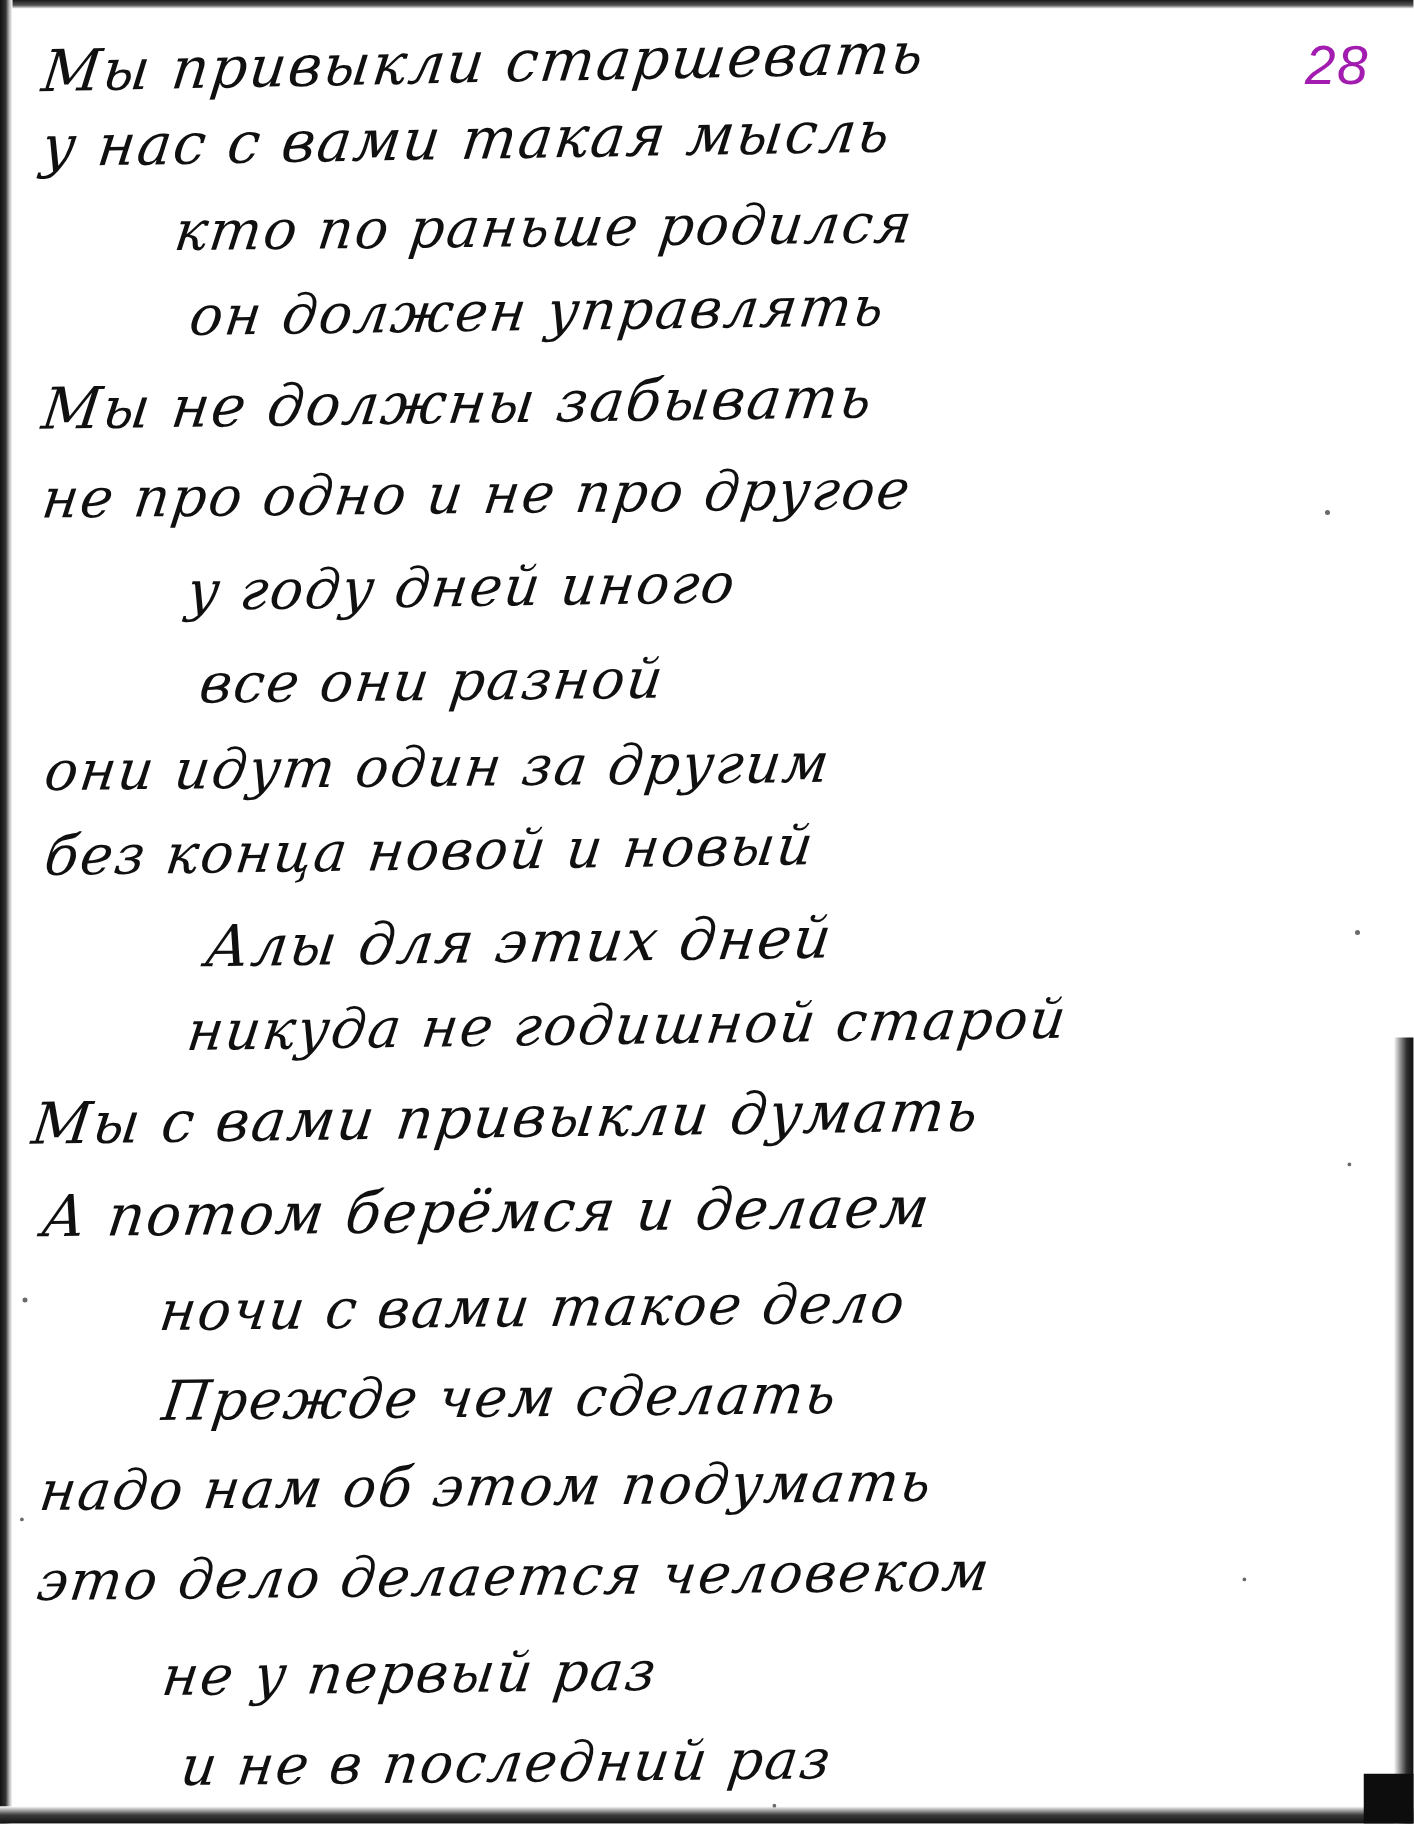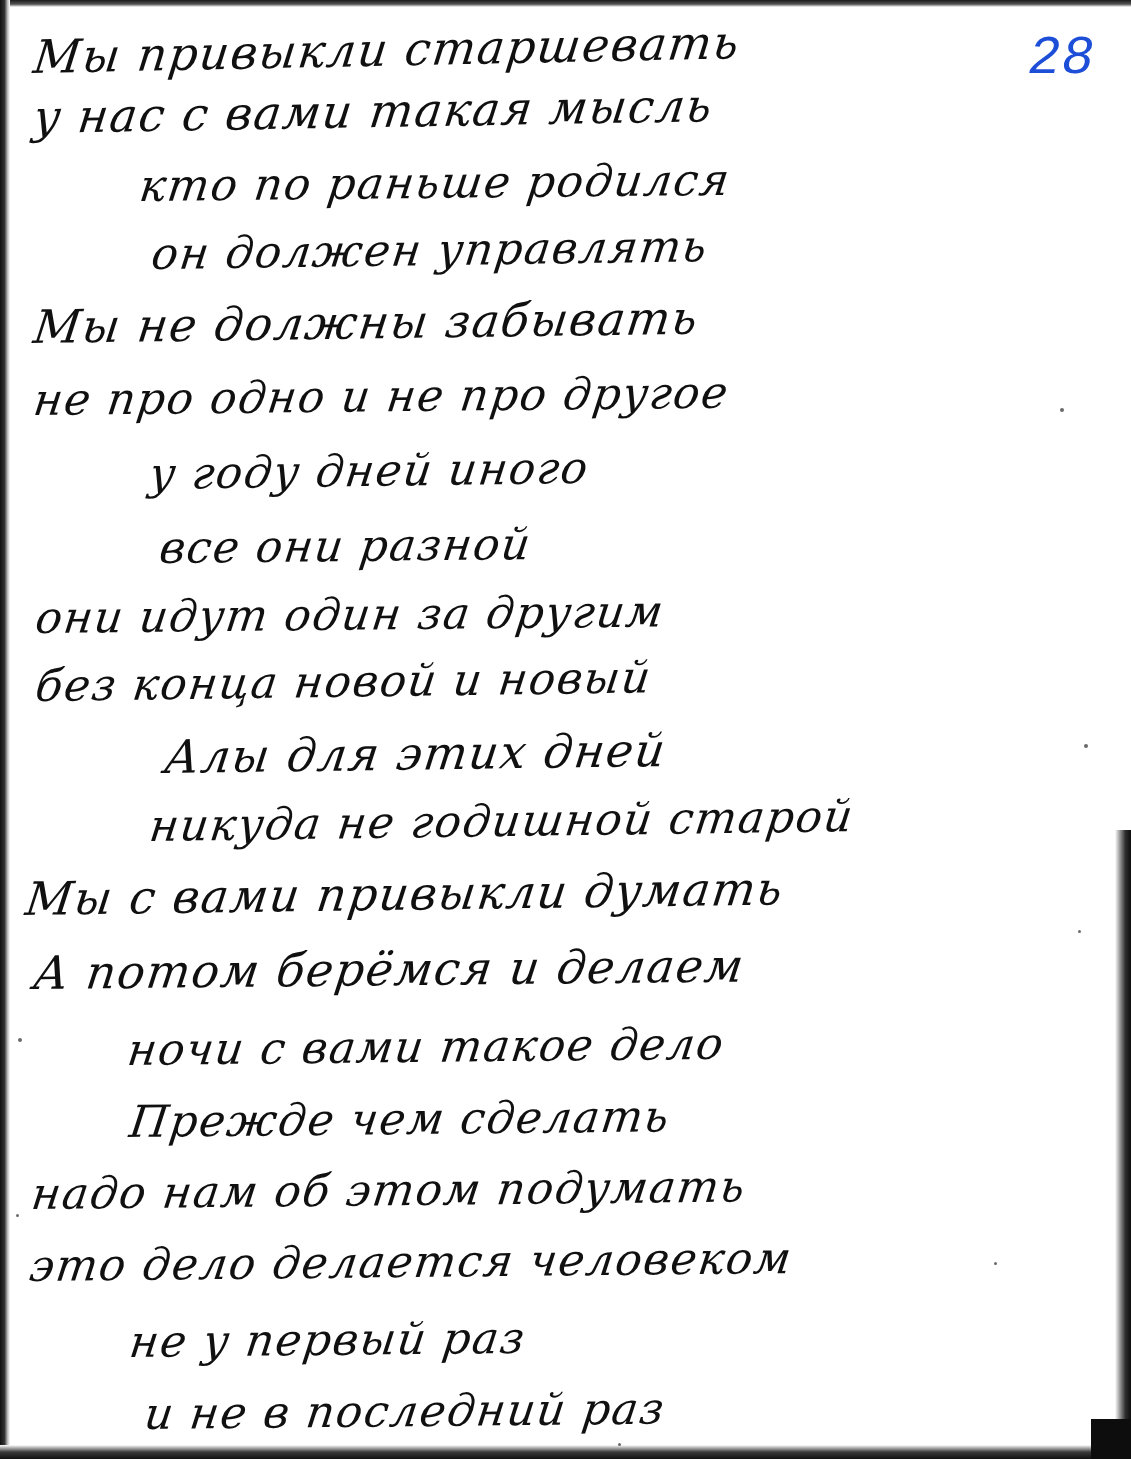--- a/index.html
+++ b/index.html
@@ -70,24 +70,24 @@
     font-family: "DejaVu Serif", serif;
     font-style: italic;
     font-weight: 400;
     letter-spacing: 1.5px;
     transform-origin: left center;
   }
   .page-number {
     position: absolute;
     right: 36px;
     top: 28px;
-    font-family: Liberation Mono, monospace;
+    font-family: Liberation Sans, sans-serif;
     font-style: italic;
-    font-size: 54px;
-    color: #1d4ed8;
+    font-size: 44px;
+    color: #a21caf;
     letter-spacing: 1px;
   }
 </style>
 </head>
 <body>
 
 <div id="page">
 
   <div class="scan-edge-top"></div>
   <div class="scan-edge-left"></div>

